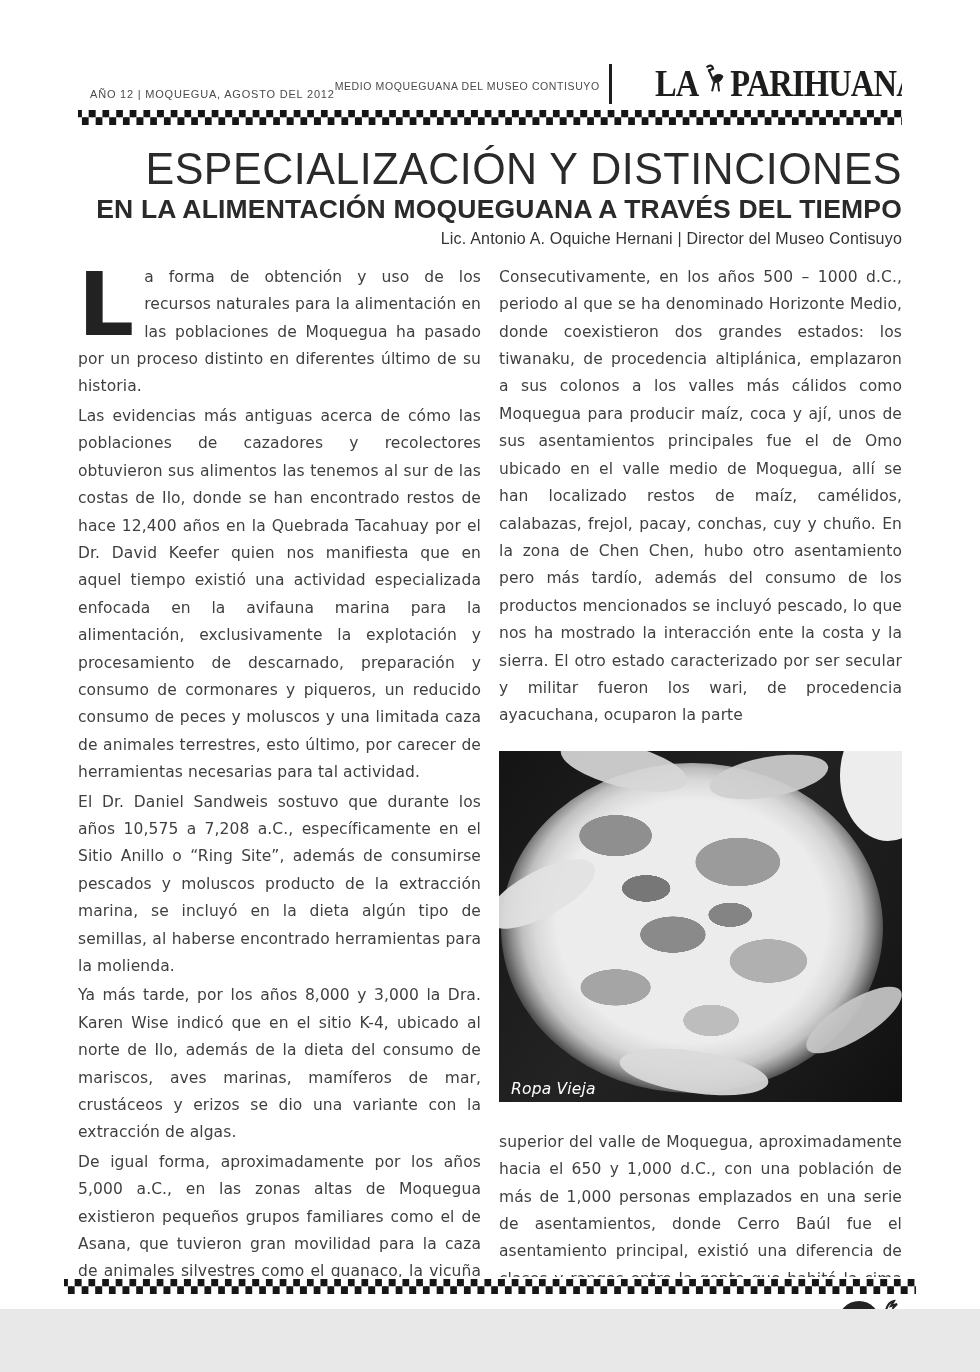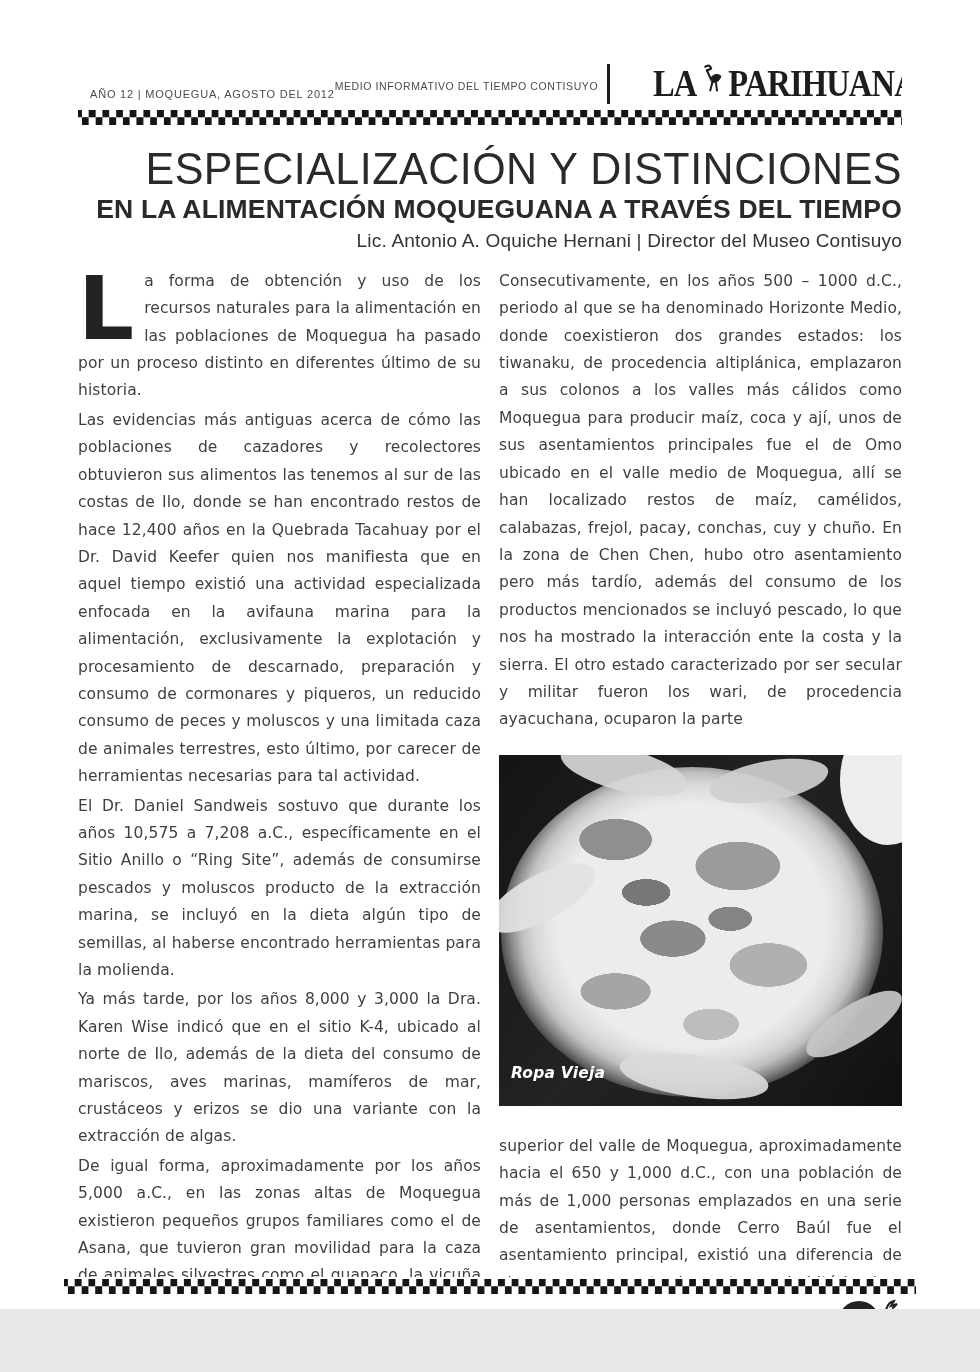--- a/index.html
+++ b/index.html
@@ -43,21 +43,21 @@
   .title-block { text-align:right; margin-top:21px; }
   .title {
     font-family:"Liberation Sans", sans-serif; font-weight:400; font-size:43px;
     color:#2a2a2a; letter-spacing:.5px; line-height:1.02; transform:scaleY(1.04);
   }
   .subtitle {
     font-family:"Liberation Sans", sans-serif; font-weight:700; font-size:26.5px;
     color:#2a2a2a; letter-spacing:.2px; margin-top:3px;
   }
   .byline {
-    font-family:"Liberation Sans", sans-serif; font-size:19px; color:#333;
+    font-family:"Liberation Sans", sans-serif; font-size:16px; color:#333;
     letter-spacing:.2px; margin-top:5px;
   }
 
   
   .columns { display:flex; gap:18px; margin-top:16px; }
   .col { flex:1 1 0; min-width:0; }
   .col p {
     font-size:15.5px; line-height:27.4px; text-align:justify; color:#3f3f3f;
     letter-spacing:.1px; margin-bottom:2px;
   }
@@ -86,22 +86,22 @@
       radial-gradient(ellipse 36px 20px at 60% 46%, #848484 0 60%, transparent 61%),
       radial-gradient(ellipse at 50% 48%, #ececec 0 50%, #d9d9d9 58%, #bfbfbf 63%, #8c8c8c 67%, #4f4f4f 71%, #2b2b2b 78%, #1f1f1f 100%);
   }
   .leaf { position:absolute; background:#e2e2e2; border-radius:50%; opacity:.92; }
   .leaf.l1 { left:-18px; top:120px; width:120px; height:46px; transform:rotate(-28deg); }
   .leaf.l2 { left:60px;  top:-6px;  width:130px; height:42px; transform:rotate(14deg); background:#d7d7d7; }
   .leaf.l3 { left:210px; top:6px;   width:120px; height:40px; transform:rotate(-10deg); background:#cfcfcf; }
   .leaf.l4 { left:120px; top:300px; width:150px; height:42px; transform:rotate(8deg);  background:#dadada; }
   .leaf.l5 { left:300px; top:250px; width:110px; height:38px; transform:rotate(-32deg); background:#c8c8c8; }
   .photo-caption {
-    position:absolute; left:12px; bottom:24px; color:#fff; font-style:italic;
-    font-weight:700; font-size:15.5px; letter-spacing:.2px;
+    position:absolute; left:12px; bottom:4px; color:#fff; font-style:italic;
+    font-weight:400; font-size:15.5px; letter-spacing:.2px;
     font-family:"DejaVu Sans", sans-serif;
   }
 
   
   .page-badge { position:absolute; top:1296px; right:70px; width:72px; height:52px; }
   .badge-circle {
     position:absolute; left:0; top:5px; width:42px; height:42px; border-radius:50%;
     background:#222; color:#d946ef; display:flex; align-items:center; justify-content:center;
     font-family:"Liberation Sans", sans-serif; font-weight:700; font-size:15px;
   }
@@ -109,21 +109,21 @@
 </style>
 </head>
 <body>
 
 <div class="page">
   <div class="sheet">
 
     <header class="masthead-row">
       <div class="kicker">AÑO 12 | MOQUEGUA, AGOSTO DEL 2012</div>
       <div class="mast-right">
-        <span class="tagline">MEDIO INFORMATIVO DEL TIEMPO CONTISUYO</span>
+        <span class="tagline">MEDIO MOQUEGUANA DEL MUSEO CONTISUYO</span>
         <span class="mast-divider"></span>
         <span class="masthead">
           <span>LA</span>
           <span class="bird">
             <svg width="30" height="30" viewBox="0 0 32 32">
               <g fill="none" stroke="#1d1d1b" stroke-width="2.4" stroke-linecap="square">
                 <path d="M7 4 q6 -3 7 2 l-5 2"></path>
                 <path d="M9 8 l4 8"></path>
                 <path d="M13 16 q7 -7 13 -2 q-3 8 -11 7 z" fill="#1d1d1b" stroke-width="1"></path>
                 <path d="M15 22 l-2 7 M20 22 l1 7"></path>

